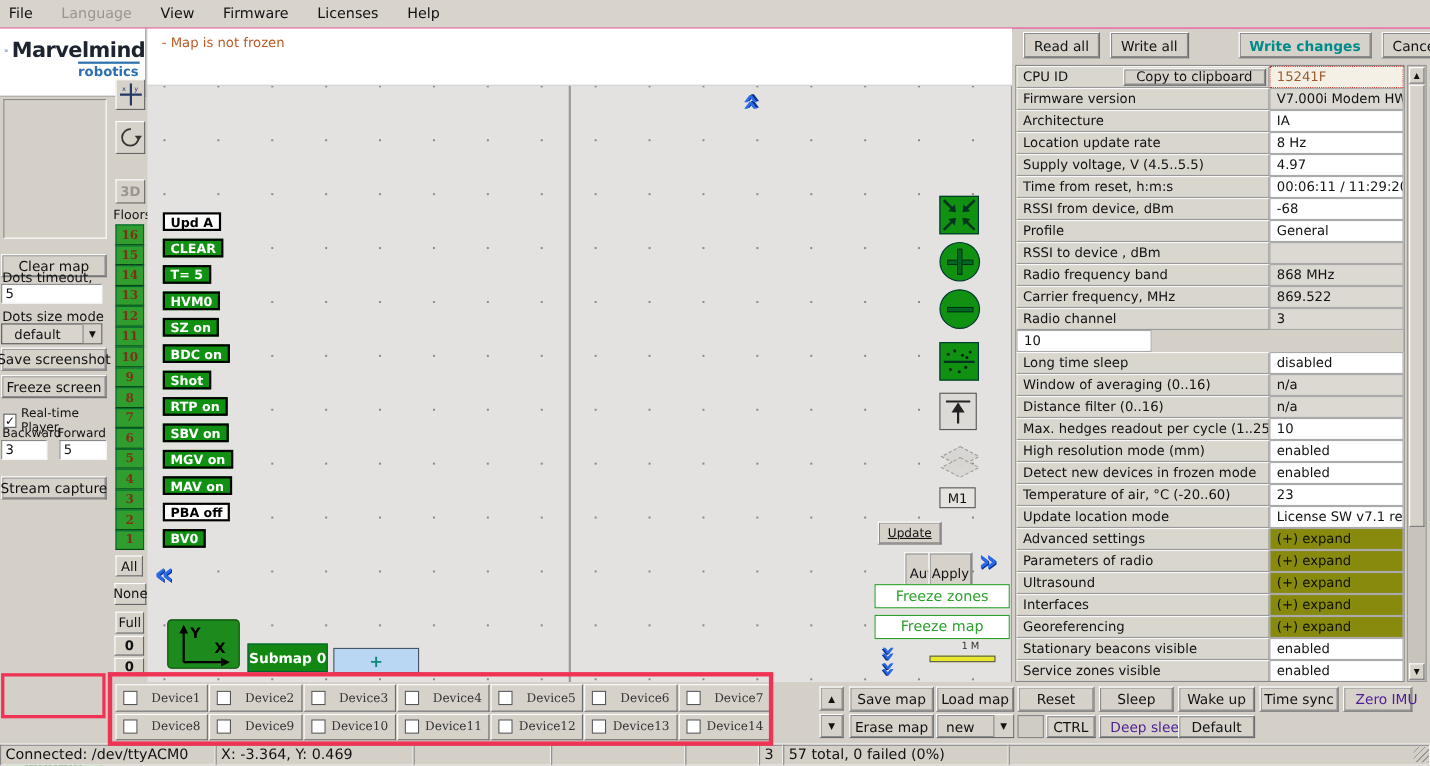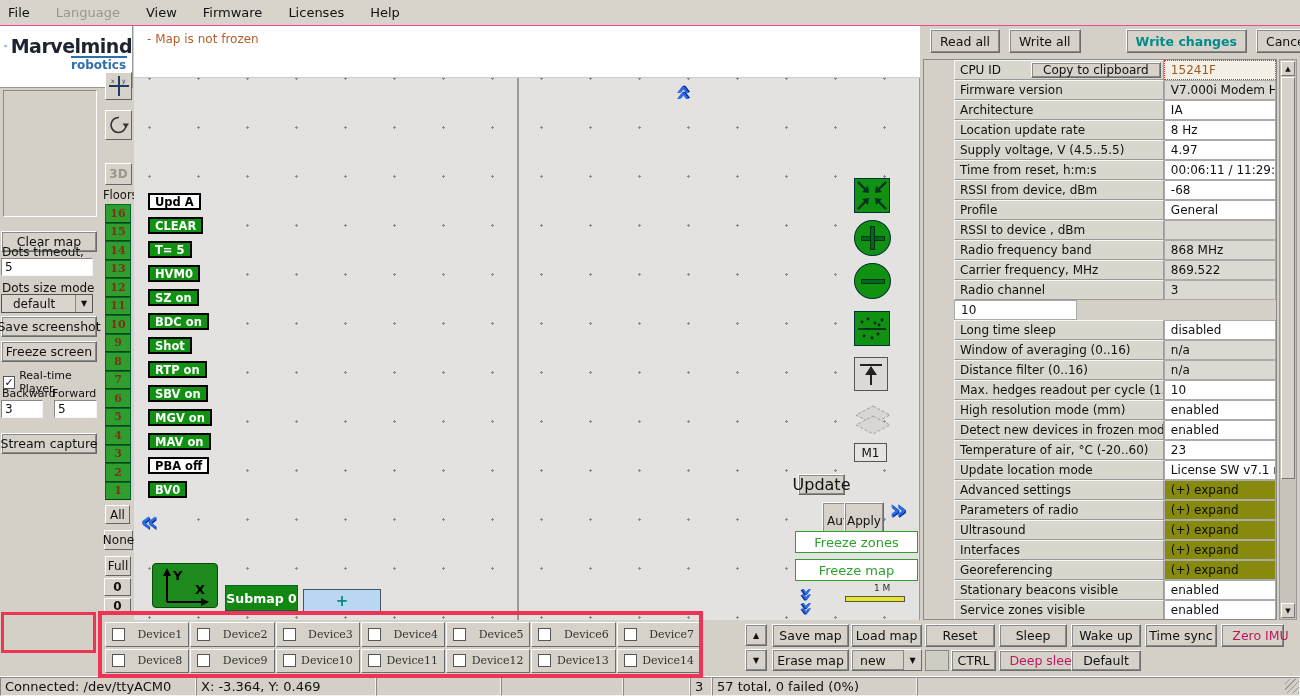--- a/index.html
+++ b/index.html
@@ -4,21 +4,21 @@
 <style>
   * { margin:0; padding:0; box-sizing:border-box; }
   html,body { width:1300px; height:696px; }
   body { font-family:"DejaVu Sans","Liberation Sans",sans-serif; font-size:12px; background:#d4d0c8; position:relative; overflow:hidden; color:#111; }
   .abs { position:absolute; }
 
   
   .btn { background:#d6d2ca; border:1px solid #6b6b6b; border-top-color:#fdfdfd; border-left-color:#fdfdfd; box-shadow:0 0 0 1px #8a8a8a inset; display:flex; align-items:center; justify-content:center; cursor:default; white-space:nowrap; }
   .btn.plain { box-shadow:none; border:1px solid #555; background:#d9d5cd; }
   .sunken { background:#fff; border:1px solid #888; border-bottom-color:#f5f5f5; border-right-color:#f5f5f5; }
-  .disabled-text { color:#be185d;padding-left:16px; }
+  .disabled-text { color:#4c1d95;padding-left:16px; }
 
   
   .menubar { left:0; top:0; width:1300px; height:26px; background:#d8d4cc; border-bottom:1px solid #ec4899; display:flex; align-items:center; padding-left:8px; gap:26px; font-size:13px; }
   .menu-item { cursor:default; }
   .menu-item.disabled { color:#9a968e; }
 
   
   .logo-box { left:0; top:26px; width:133px; height:62px; background:#fff; border-right:1px solid #999; border-bottom:1px solid #999; }
   .logo-line { display:flex; align-items:center; gap:3px; padding:8px 0 0 4px; }
   .brand { font-size:19px; font-weight:bold; color:#1d2430; letter-spacing:-0.5px; }
@@ -60,36 +60,36 @@
 
   .map-icons { position:absolute; right:38px; top:100px; width:38px; }
   .mi { position:absolute; left:0;margin-left:11px; }
   .gsq { width:36px; height:35px; background:#119111; border:1px solid #033; }
   .gcir { width:37px; height:36px; background:#119111; border:1px solid #033; border-radius:50%; display:flex; align-items:center; justify-content:center; }
   .gcir .bar-h { width:22px; height:3px; background:#062; box-shadow:0 0 0 1px #031; }
   .gcir .bar-v { position:absolute; width:3px; height:22px; background:#062; box-shadow:0 0 0 1px #031; }
   .graysq { width:34px; height:34px; background:#dcdad6; border:1px solid #555; }
   .m1-btn { width:33px; height:19px; background:#e6e4e0; border:1px solid #555; font-size:12px; display:flex; align-items:center; justify-content:center; }
 
-  .update-btn { position:absolute; left:664px; top:396px; width:47px; height:21px; font-size:16px; }
+  .update-btn { position:absolute; left:664px; top:396px; width:58px; height:21px; font-size:11px;text-decoration:underline; }
   .auto-btn { position:absolute; left:668px; top:424px; width:38px; height:38px; font-size:12px;margin-left:20px; }
   .apply-btn { position:absolute; left:710px; top:424px; width:40px; height:37px; font-size:12px; }
   .freeze-btn { position:absolute; left:661px; width:123px; height:22px; background:#fff; border:1px solid #2da02d; color:#2da02d; font-size:13px; display:flex; align-items:center; justify-content:center; }
   .scale-label { position:absolute; left:740px; top:505px; font-size:9px; color:#333; }
   .scale-bar { position:absolute; left:711px; top:518px; width:60px; height:6px; background:#e8e82a; border:1px solid #555; }
   .axisbox { position:absolute; left:18px; top:485px; width:66px; height:45px; background:#1c8a1c; border:1px solid #0a4a0a; border-radius:4px; }
   .tab-submap { position:absolute; left:91px; top:507px; width:73px; height:26px; background:#128812; border:1px solid #063; color:#fff; font-weight:bold; font-size:12.5px; display:flex; align-items:center; justify-content:center; }
   .tab-add { position:absolute; left:169px; top:511px; width:78px; height:23px; background:#b9d6f2; border:1px solid #456; color:#0a8a7a; font-weight:bold; font-size:15px; display:flex; align-items:center; justify-content:center; }
 
   
   .rp-buttons { left:922px; top:28px; width:378px; height:28px; display:flex; gap:9px; padding-left:8px; }
   .rp-btn { height:24px; padding:0 9px; font-size:12.5px; margin-top:1px; }
   .rp-btn.writechanges { color:#008b8b; font-weight:bold; }
   .table { left:923px; top:59px; width:354px; height:561px; border:1px solid #888; background:#d4d0c8; overflow:hidden; }
-  .trow { display:flex; height:20px;margin-left:30px; }
+  .trow { display:flex; height:20px; }
   .tlabel { width:231px; background:#d9d6ce; border:1px solid #999; border-top-color:#f8f8f6; border-left-color:#f8f8f6; padding:2px 0 0 5px; font-size:12px; white-space:nowrap; overflow:hidden; position:relative; }
   .tvalue { width:123px; border:1px solid #aaa; padding:2px 0 0 6px; font-size:12px; white-space:nowrap; overflow:hidden; background:#fff; }
   .tvalue.gray { background:#dcd9d2; }
   .tvalue.olive { background:#878a0d; color:#101000; }
   .tvalue.selected { background:#f4f0e6; color:#9c5a28; border:1px dotted #cc3333; }
   .copy-btn { position:absolute; right:2px; top:1px; width:130px; height:16px; font-size:12px; }
   .vscroll { left:1279px; top:59px; width:18px; height:561px; background:#c8c4bc; border:1px solid #999; }
   .vs-arrow { position:absolute; left:1px; width:14px; height:15px; background:#d6d2ca; border:1px solid #777; border-top-color:#fff; border-left-color:#fff; font-size:7px; display:flex; align-items:center; justify-content:center; }
   .vs-thumb { position:absolute; left:1px; top:17px; width:14px; height:402px; background:#d6d2ca; border:1px solid #777; border-top-color:#fff; border-left-color:#fff; }
 

